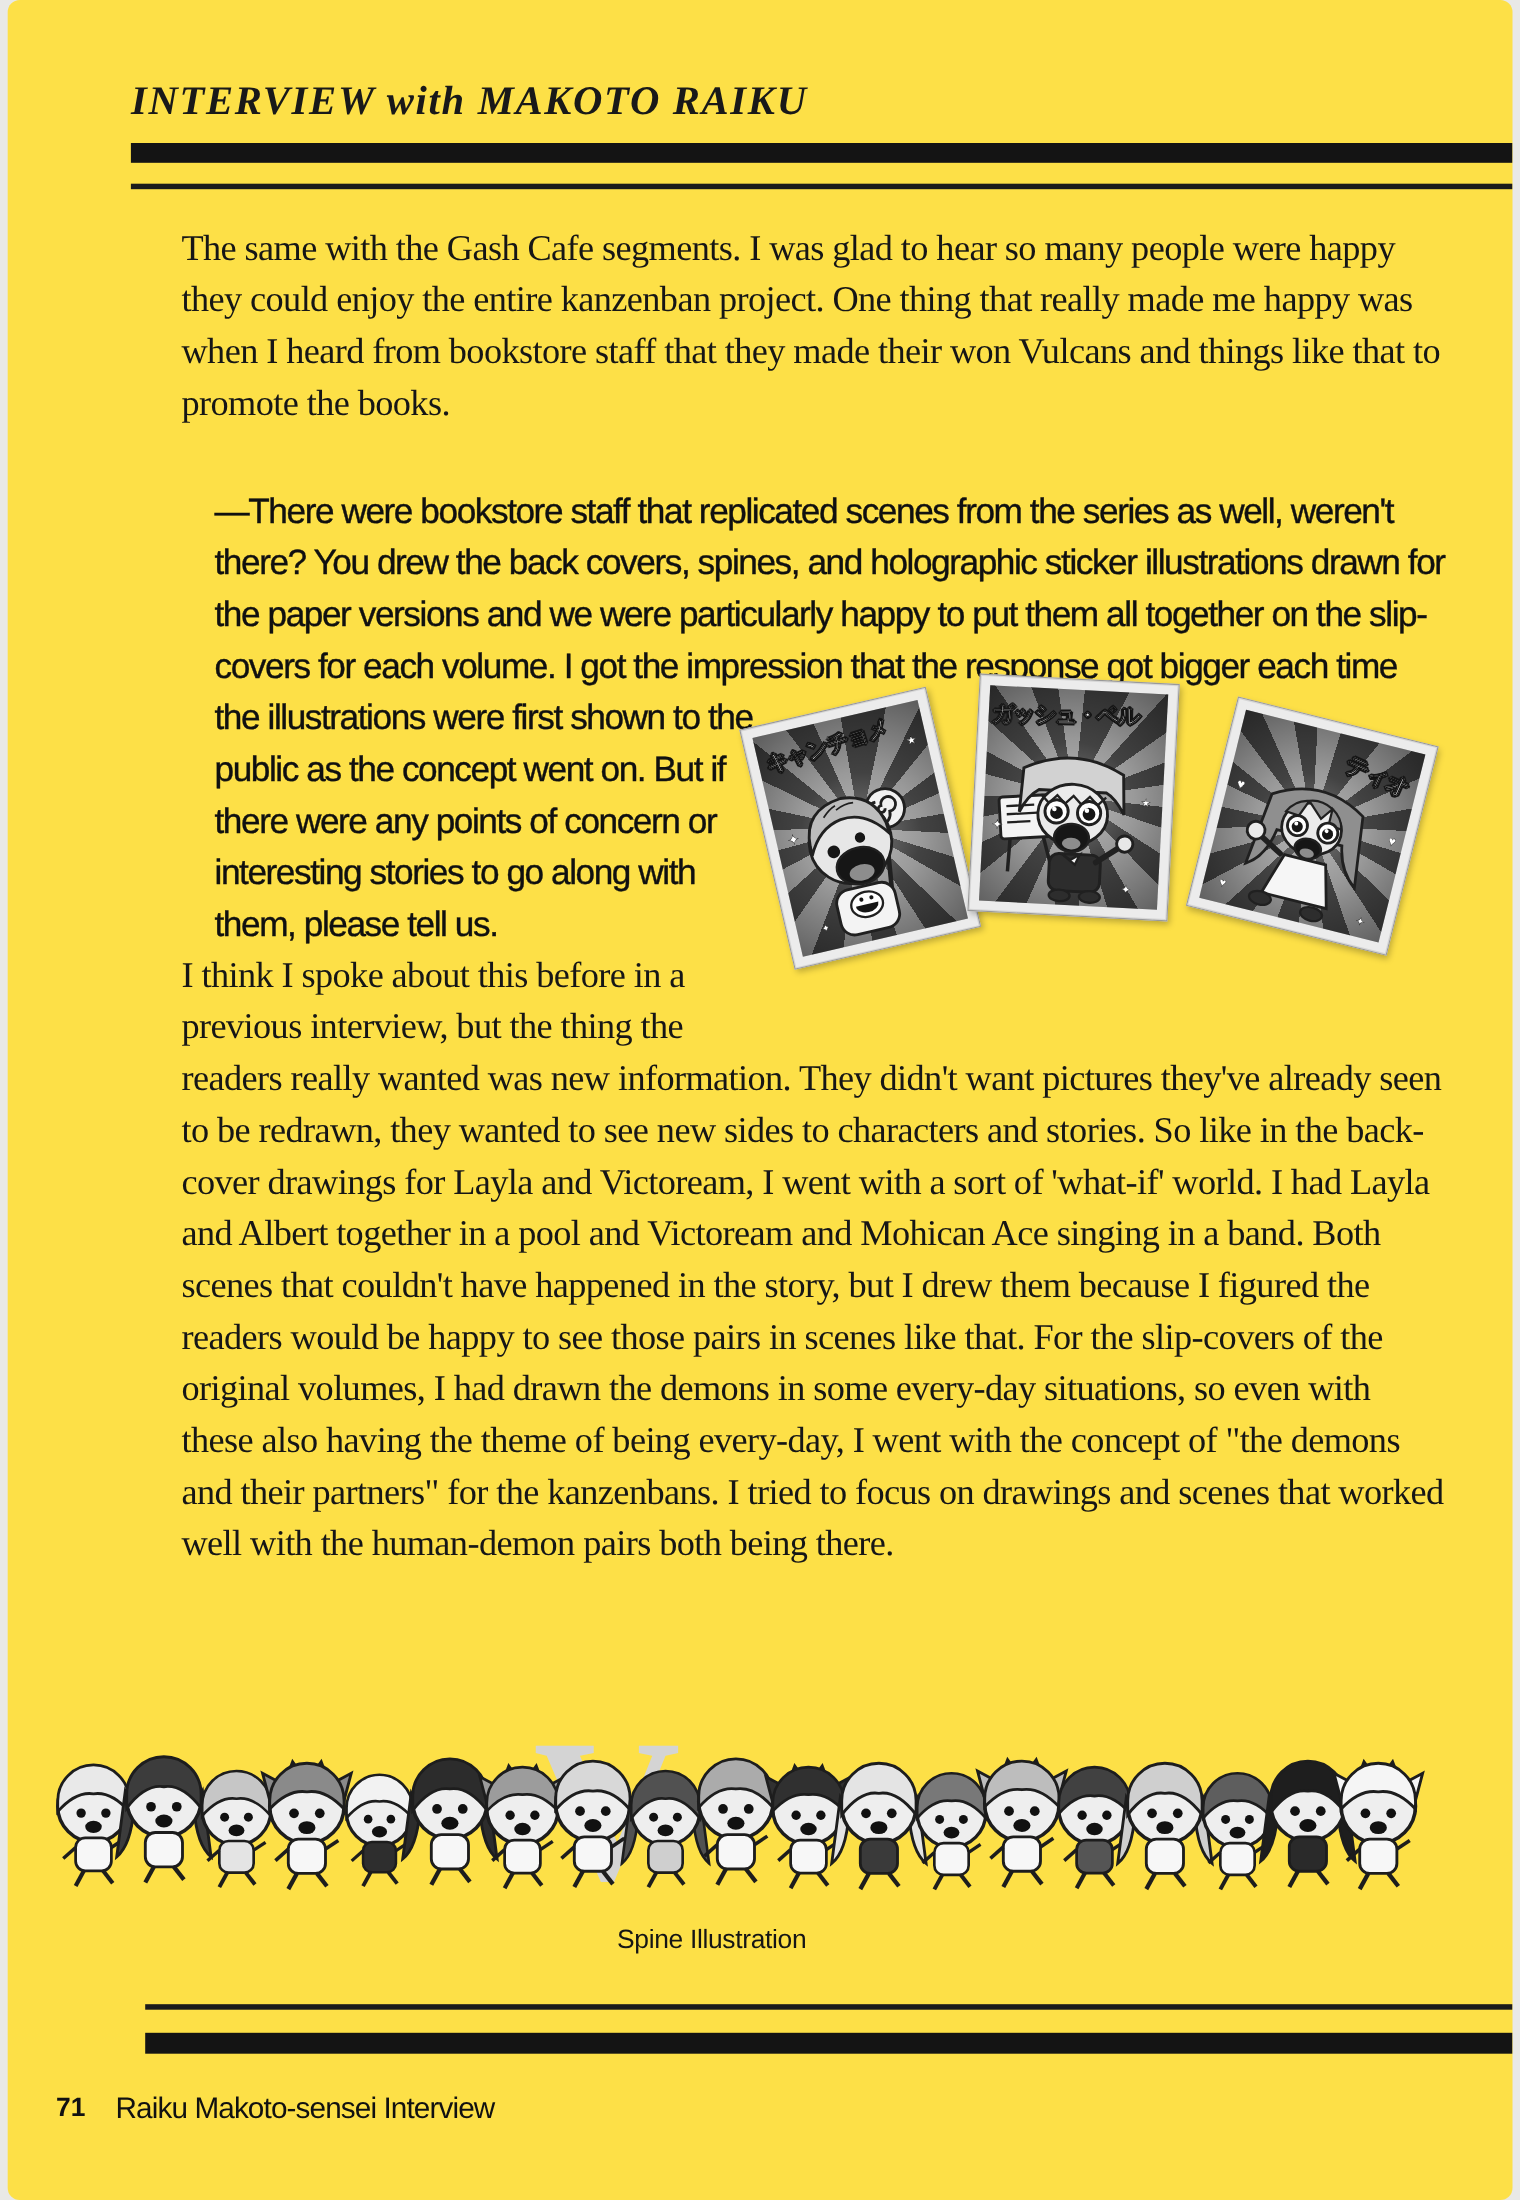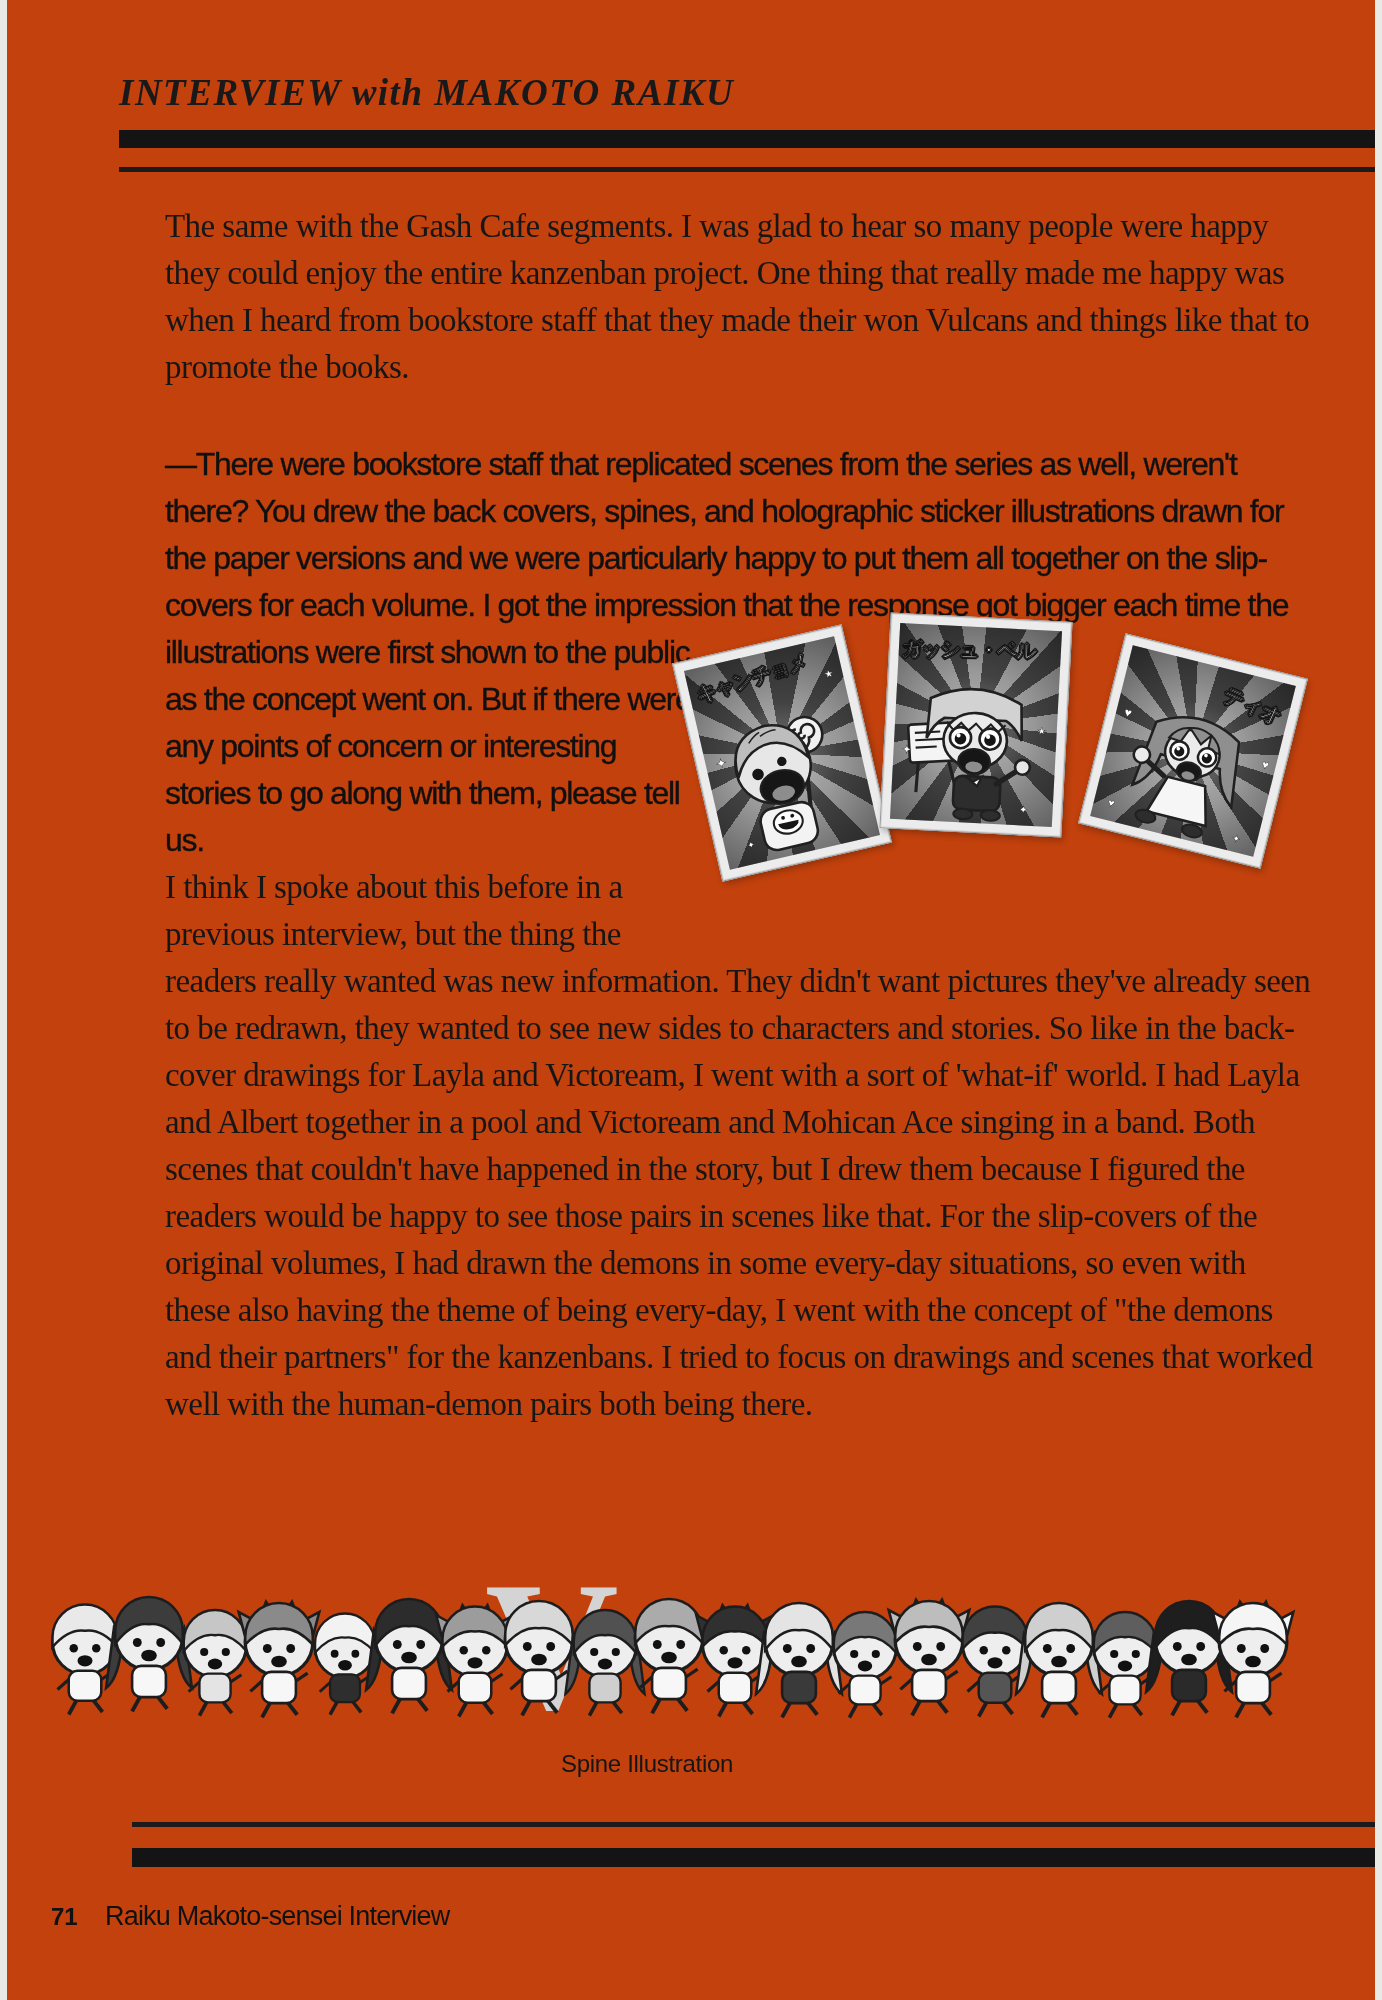--- a/index.html
+++ b/index.html
@@ -1,38 +1,38 @@
 <!DOCTYPE html>
 <html><head>
 <meta charset="utf-8">
 <style>
   html,body{margin:0;padding:0;background:#e9e9e6;}
   .page{
     position:relative; width:1368px; height:2000px; margin:0 auto;
-    background:#c2410c; overflow:hidden; color:#141414;
+    background:#fde047; overflow:hidden; color:#141414;border-radius:11px;
   }
   
   .title{
     position:absolute; left:112px; top:72px;
     font:italic 700 37px/1.15 "Liberation Serif", serif;
     letter-spacing:1.5px; color:#191919; white-space:nowrap;
   }
   .bar-top-thick{position:absolute; left:112px; right:0; top:130px; height:18px; background:#141414;}
   .bar-top-thin {position:absolute; left:112px; right:0; top:167px; height:5px;  background:#1b1b1b;}
   
   .content{position:absolute; left:158px; top:203px; width:1150px;}
   .content p{margin:0;}
   p.answer{
     font:33px/47px "Liberation Serif", serif;
     letter-spacing:-0.55px; color:#161616; text-align:left;
   }
   p.question{
     margin-top:50px;
     font:32px/47px "Liberation Sans", sans-serif;
-    letter-spacing:-1.3px; color:#101010;
+    letter-spacing:-1.3px; color:#101010;margin-left:30px;
     -webkit-text-stroke:0.35px #101010;
   }
   p.answer.second{}
   
   .stickers-fig{
     float:right; width:608px; height:322px; margin:2px 0 0 14px;
     position:relative;
   }
   .card{
     position:absolute; box-sizing:border-box;

